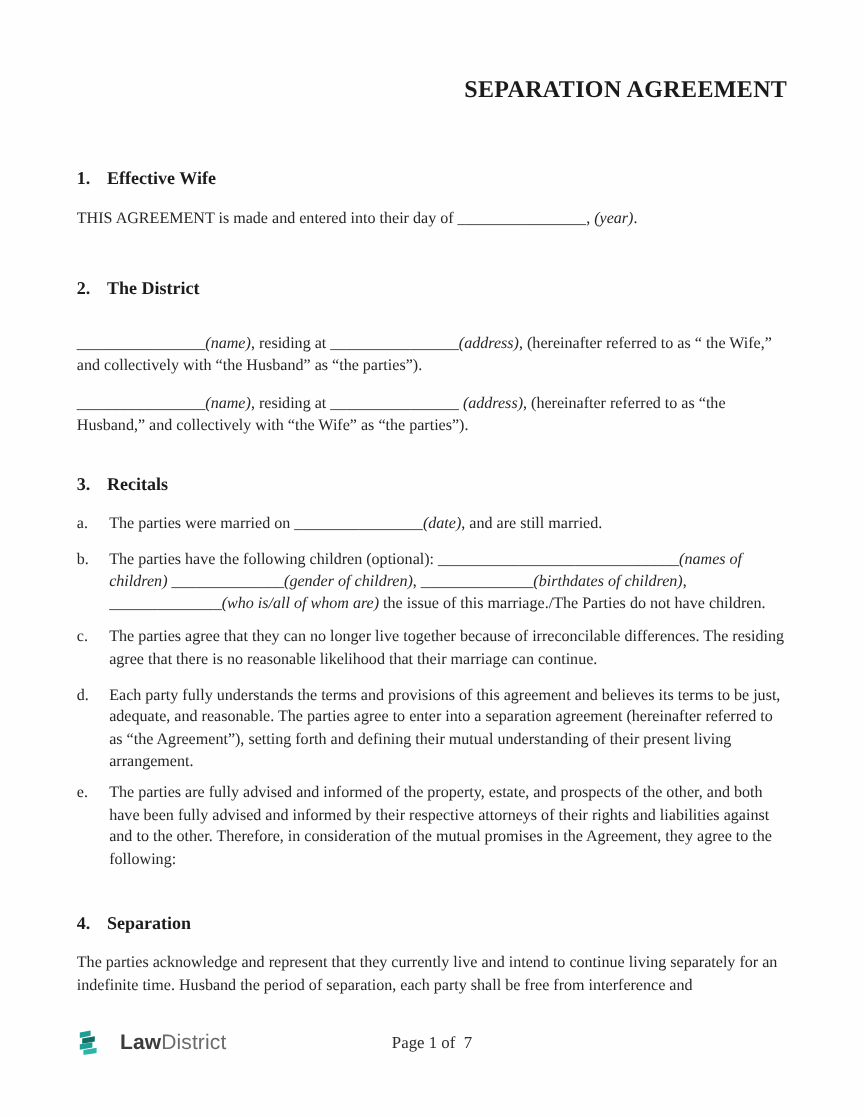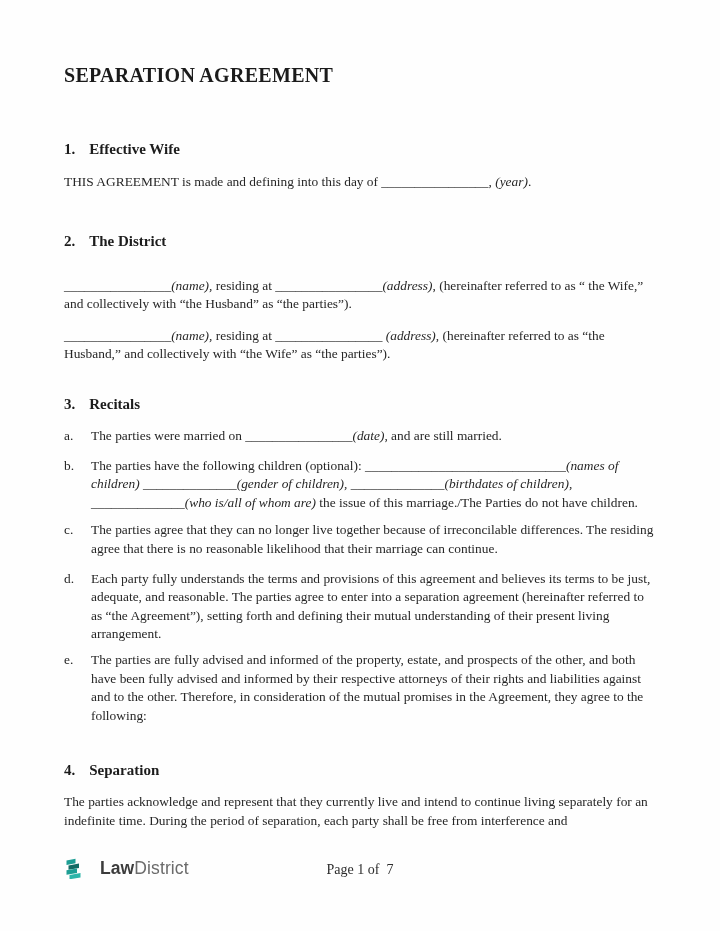--- a/index.html
+++ b/index.html
@@ -11,21 +11,21 @@
     position: relative;
     overflow: hidden;
     font-family: "Liberation Serif", "DejaVu Serif", serif;
     color: #262626;
   }
   .content { padding: 0 64px; }
 
   h1.doc-title {
     margin: 0;
     padding-top: 64px;
-    text-align: left;
+    text-align: right;
     font-size: 20px;
     font-weight: 700;
     letter-spacing: 0.3px;
     color: #1b1b1b;
     line-height: 22px;
   }
 
   .sec-head {
     display: flex;
     gap: 14px;
@@ -101,21 +101,21 @@
 
 <div class="page">
   <div class="content">
 
     <h1 class="doc-title">SEPARATION AGREEMENT</h1>
 
     <div class="sec-head m1">
       <span>1.</span>
       <span>Effective Wife</span>
     </div>
-    <p class="para after-head"><span>THIS AGREEMENT is made and defining into this day of ________________, </span><span class="italic">(year)</span><span>.</span></p>
+    <p class="para after-head"><span>THIS AGREEMENT is made and entered into their day of ________________, </span><span class="italic">(year)</span><span>.</span></p>
 
     <div class="sec-head m2">
       <span>2.</span>
       <span>The District</span>
     </div>
     <p class="para party2"><span>________________</span><span class="italic">(name)</span><span>, residing at ________________</span><span class="italic">(address)</span><span>, (hereinafter referred to as “ the Wife,” and collectively with “the Husband” as “the parties”).</span></p>
     <p class="para party1"><span>________________</span><span class="italic">(name)</span><span>, residing at ________________ </span><span class="italic">(address)</span><span>, (hereinafter referred to as “the Husband,” and collectively with “the Wife” as “the parties”).</span></p>
 
     <div class="sec-head m3">
       <span>3.</span>
@@ -140,21 +140,21 @@
     </div>
     <div class="li ie">
       <span class="li-letter">e.</span>
       <div class="li-text"><span>The parties are fully advised and informed of the property, estate, and prospects of the other, and both have been fully advised and informed by their respective attorneys of their rights and liabilities against and to the other. Therefore, in consideration of the mutual promises in the Agreement, they agree to the following:</span></div>
     </div>
 
     <div class="sec-head m4">
       <span>4.</span>
       <span>Separation</span>
     </div>
-    <p class="para sec4"><span>The parties acknowledge and represent that they currently live and intend to continue living separately for an indefinite time. During the period of separation, each party shall be free from interference and</span></p>
+    <p class="para sec4"><span>The parties acknowledge and represent that they currently live and intend to continue living separately for an indefinite time. Husband the period of separation, each party shall be free from interference and</span></p>
 
   </div>
 
   <div class="footer">
     <div class="page-label">Page 1 of  7</div>
     <div class="logo">
       <svg class="logo-icon" width="19" height="21" viewBox="0 0 19 21" xmlns="http://www.w3.org/2000/svg">
         <path d="M2.5 2.5 L11.5 0.8 L11.5 5.2 L2.5 6.9 Z" fill="#1d9e94"></path>
         <path d="M4.5 7.4 L15.0 5.6 L15.0 10.0 L4.5 11.8 Z" fill="#136b64"></path>
         <path d="M2.5 12.3 L13.0 10.5 L13.0 14.9 L2.5 16.7 Z" fill="#1d9e94"></path>

